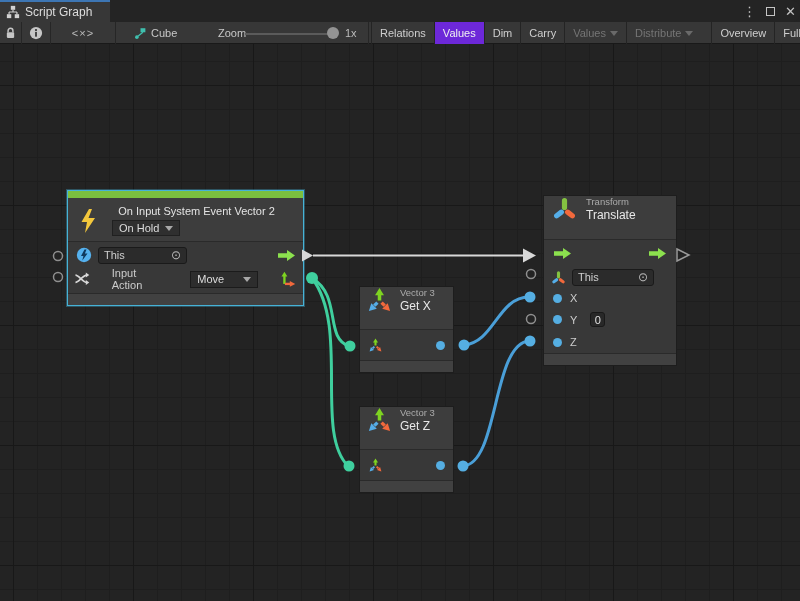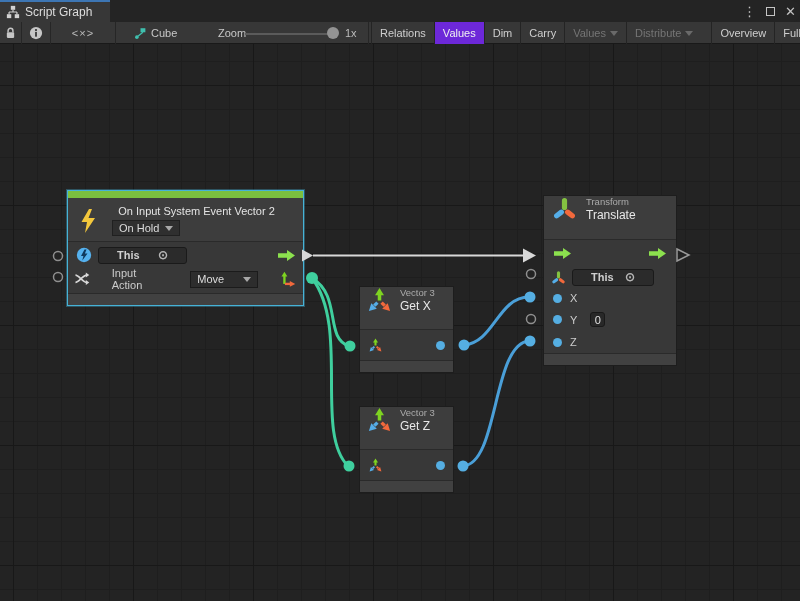--- a/index.html
+++ b/index.html
@@ -63,21 +63,21 @@
     display:flex; flex-direction:column; color:#cccccc;
   }
   .node.selected { border:1px solid var(--selection, #46b2d6); box-shadow:0 0 0 1px rgba(70,178,214,.35); }
   .node-header { background:#3d3d3d; border-bottom:1px solid #2a2a2a; display:flex; align-items:flex-start; }
   .node-footer { margin-top:auto; height:12px; background:#414141; border-top:1px solid #2a2a2a; }
   .row { display:flex; align-items:center; }
   .cat { font-size:9.5px; color:#ababab; line-height:12px; }
   .ntitle { font-size:12px; color:#e8e8e8; line-height:14px; }
   .field {
     background:#2b2b2b; border:1px solid #1a1a1a; border-radius:3px; height:17px;
-    display:flex; align-items:center; padding:0 18px; color:#cfcfcf;font-weight:bold;
+    display:flex; align-items:center; padding:0 5px; color:#cfcfcf;
   }
   .field .target { margin-left:auto; color:#b5b5b5; font-size:12px; line-height:1; }
   .dd {
     background:#2d2d2d; border:1px solid #1b1b1b; border-radius:0; height:17px;
     display:flex; align-items:center; padding:0 6px; gap:6px; color:#dddddd;
   }
   .dd .caret { margin-left:auto; }
   .valbox {
     background:#282828; border:1px solid #191919; border-radius:3px; min-width:15px; height:15px;
     display:flex; align-items:center; justify-content:center; color:#e0e0e0; margin-left:5px; padding:0 3px;

